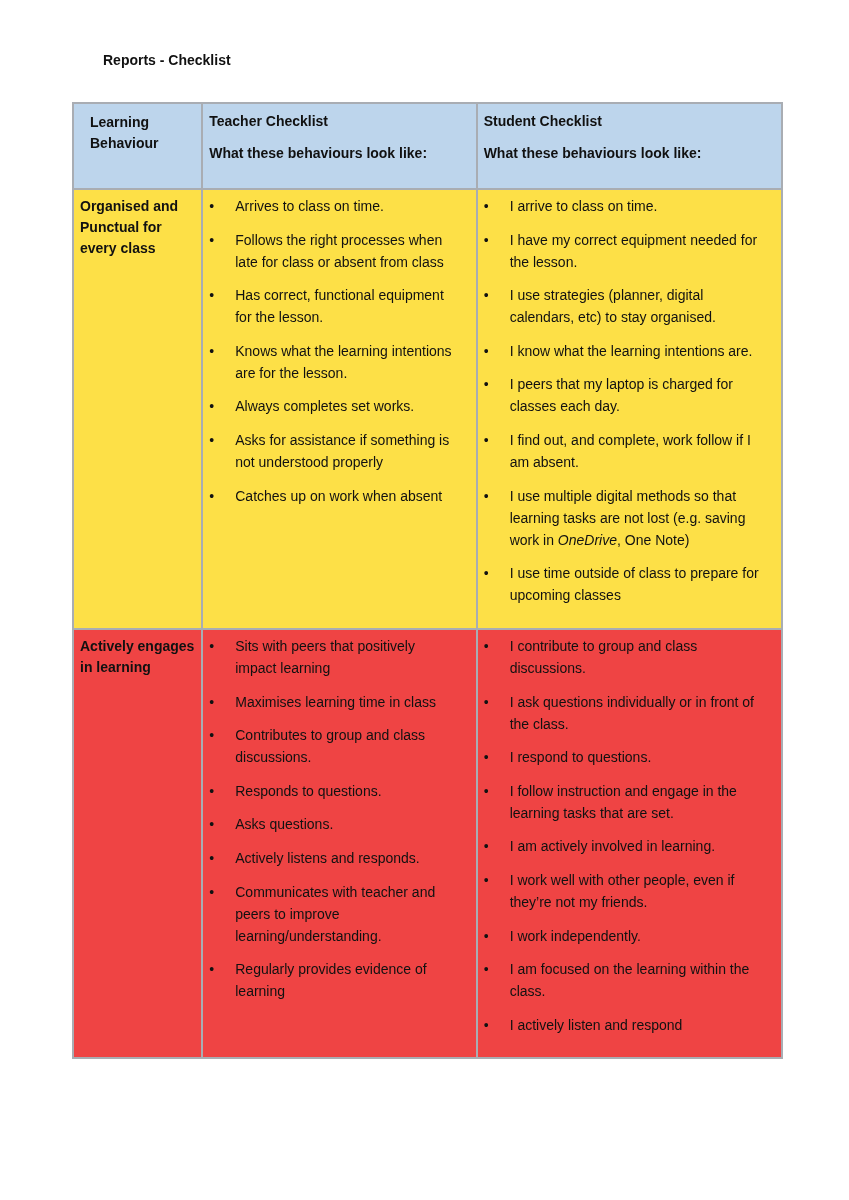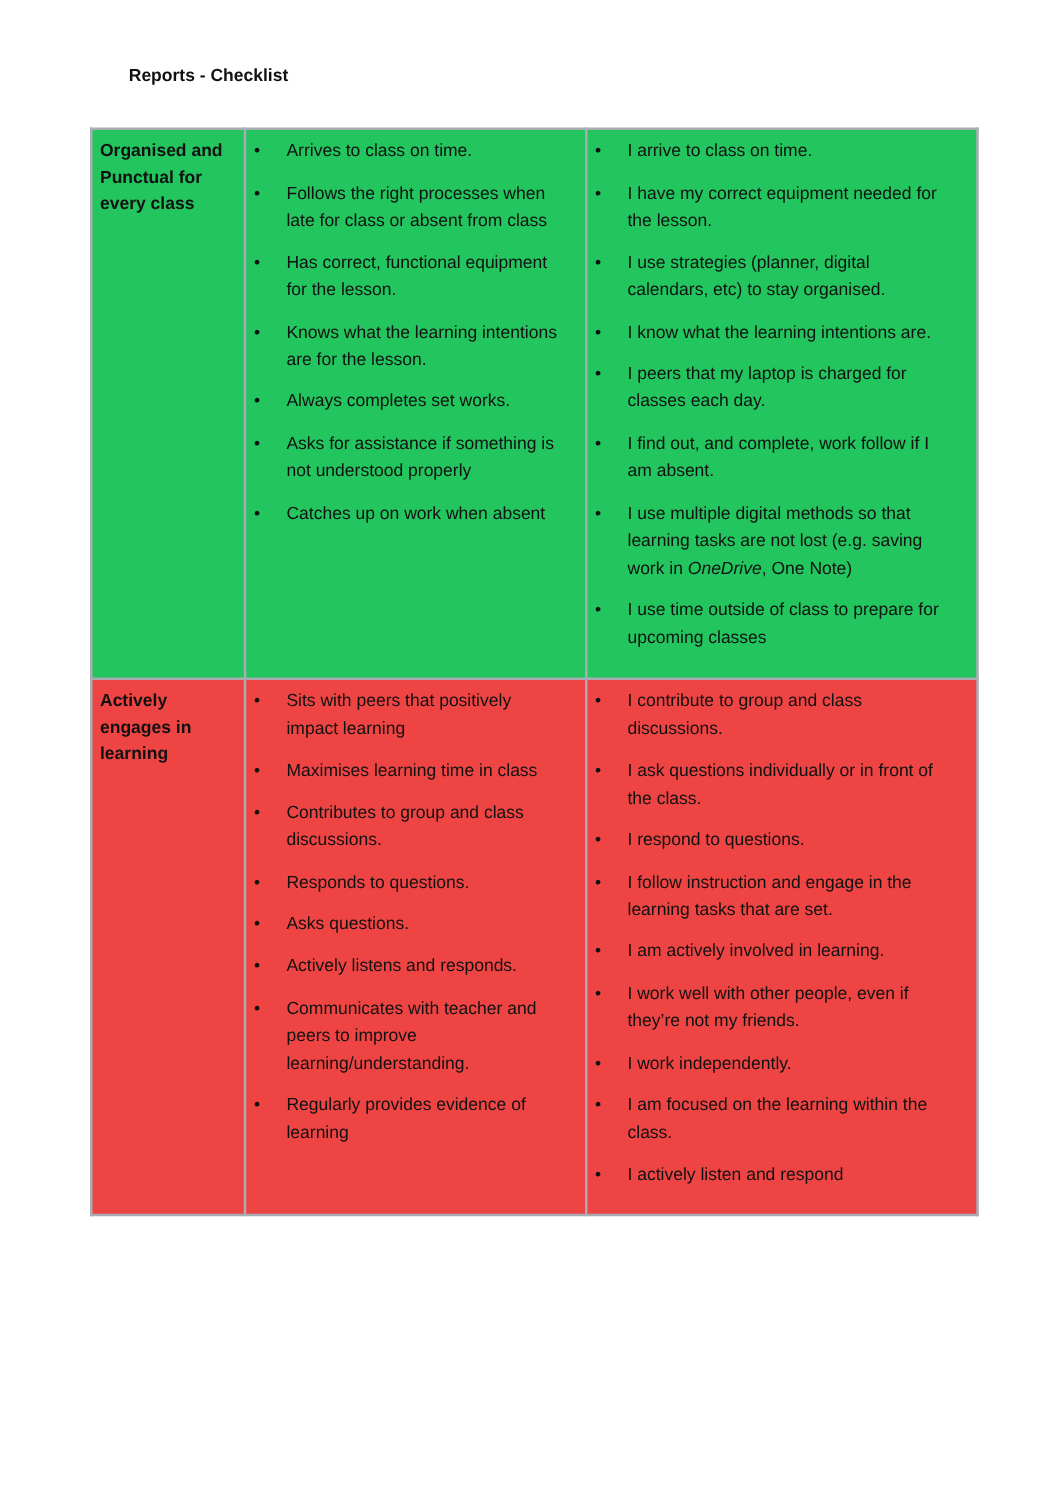--- a/index.html
+++ b/index.html
@@ -1,41 +1,52 @@
 <!DOCTYPE html>
 <html><head>
 <meta charset="utf-8">
 <style>
   html, body { margin:0; padding:0; background:#ffffff; }
   body { width:849px; height:1200px; position:relative; font-family:"Liberation Sans", sans-serif; color:#111; }
   .title { position:absolute; left:103px; top:52px; font-size:14px; font-weight:bold;text-align:right; }
   table { position:absolute; left:72px; top:102px; width:711px; border-collapse:collapse; }
   td { border:2px solid #a9adb3; vertical-align:top; font-size:14px; line-height:22px; }
   .head td { background:#bdd5ec; height:76px; }
-  .r1 td { background:#22c55e; height:432px; }
+  .r1 td { background:#fde047; height:432px; }
   .r2 td { background:#ef4444; height:421px; }
   .c1 { width:112px; }
   .c2 { width:274px; }
   .c3 { width:321px; }
   .hdr1 { font-weight:bold; padding:8px 6px 0 16px; line-height:21px; }
   .hdr { font-weight:bold; padding:6px 6px 0 6px; }
   .hdr .sub { margin-top:10px; }
   .behav { font-weight:bold; padding:6px 6px 0 6px; line-height:21px; }
   ul { list-style:none; margin:4px 0 0 0; padding:0; }
   li { position:relative; padding-left:31px; padding-right:19px; margin-bottom:11.6px; }
   li::before { content:"\2022"; position:absolute; left:5px; top:0; font-size:14px; }
   .it { font-style:italic; }
 </style>
 </head>
 <body>
 
 <div class="title">Reports - Checklist</div>
 
 <table>
   <tbody>
+      <tr class="head">
+    <td class="c1 hdr1">Learning Behaviour</td>
+    <td class="c2 hdr">
+      <div>Teacher Checklist</div>
+      <div class="sub">What these behaviours look like:</div>
+    </td>
+    <td class="c3 hdr">
+      <div>Student Checklist</div>
+      <div class="sub">What these behaviours look like:</div>
+    </td>
+  </tr>
 
   <tr class="r1">
     <td class="c1 behav">Organised and Punctual for every class</td>
     <td class="c2">
       <ul>
         <li>Arrives to class on time.</li>
         <li>Follows the right processes when late for class or absent from class</li>
         <li>Has correct, functional equipment for the lesson.</li>
         <li>Knows what the learning intentions are for the lesson.</li>
         <li>Always completes set works.</li>

